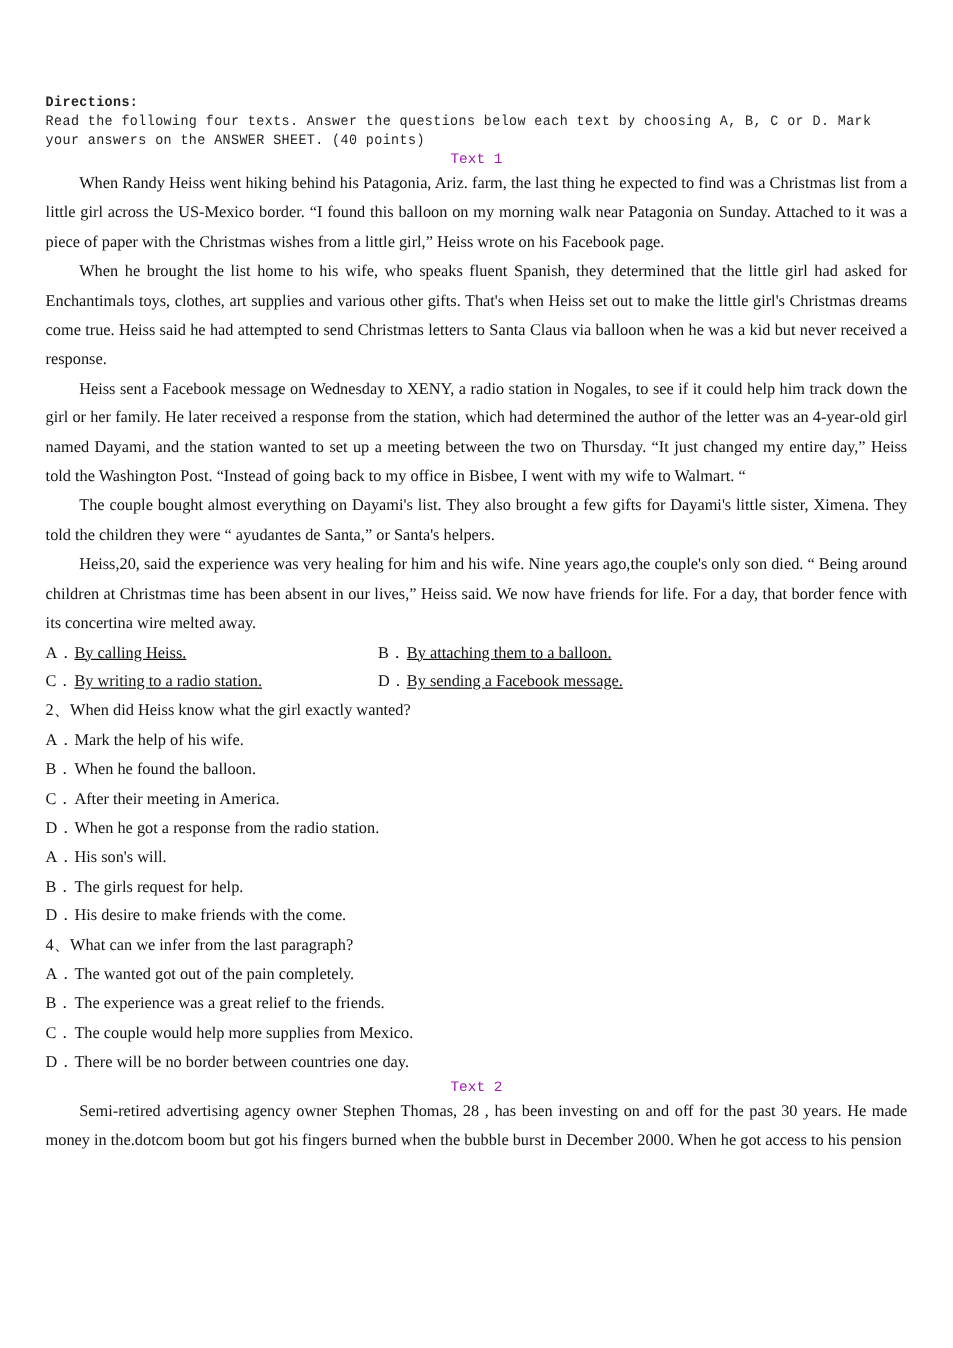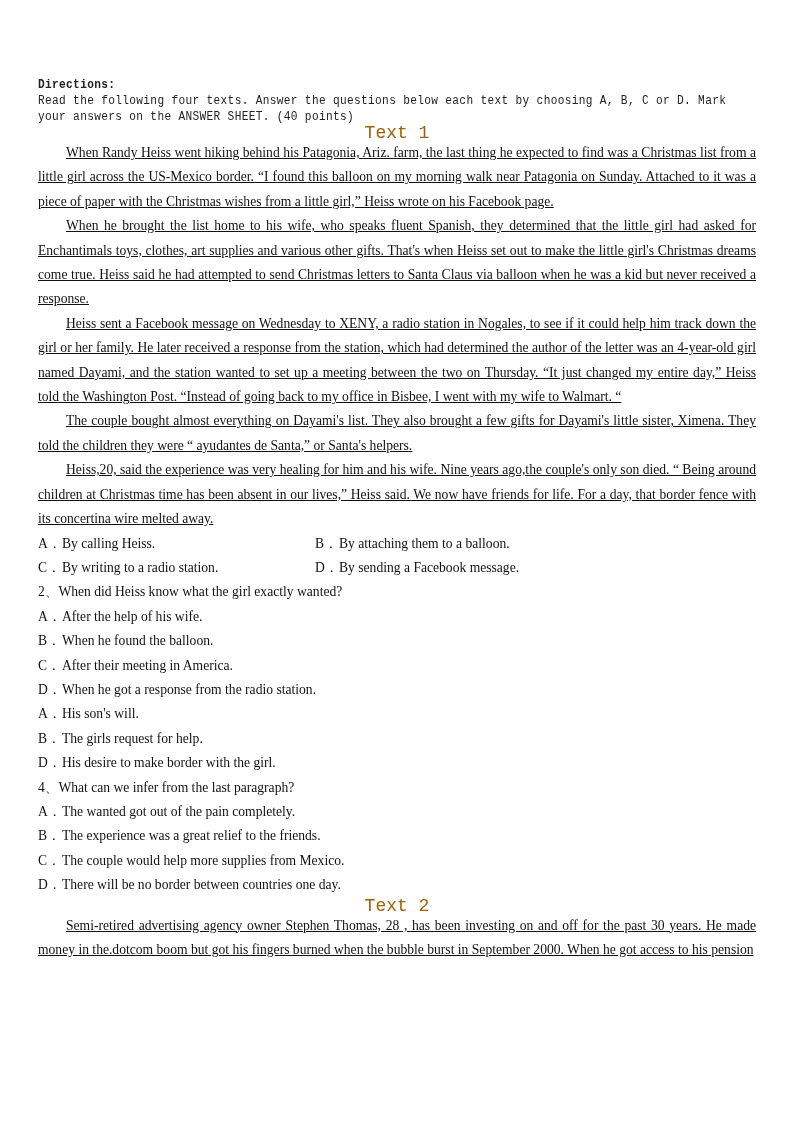--- a/index.html
+++ b/index.html
@@ -1,26 +1,26 @@
 <!DOCTYPE html>
 <html><head>
 <meta charset="utf-8">
 <style>
   html, body { margin: 0; padding: 0; background: #ffffff; }
   body { width: 794px; height: 1123px; position: relative; overflow: hidden; color: #111; }
   .page { position: absolute; left: 38px; top: 77px; width: 718px; }
   .mono { font-family: "Liberation Mono", "DejaVu Sans Mono", monospace; font-size: 12px; line-height: 16px; letter-spacing: 0.35px; color: #222; transform: scaleX(0.93); transform-origin: left; white-space: nowrap; }
   .mono.bold { font-weight: bold; }
-  .text-title { font-family: "Liberation Mono", "DejaVu Sans Mono", monospace; font-size: 18px; text-align: center; line-height: 16px; color: #a16207; }
+  .text-title { font-family: "Liberation Mono", "DejaVu Sans Mono", monospace; font-size: 12px; text-align: center; line-height: 16px; color: #a21caf; }
   .serif { font-family: "Liberation Serif", "DejaVu Serif", serif; font-size: 13.6px; line-height: 24.4px; text-align: justify; }
-  .para { text-indent: 28px; margin: 0; text-decoration: underline; }
+  .para { text-indent: 28px; margin: 0; }
   .q { margin: 0; white-space: nowrap; }
   .opt { margin: 0; white-space: nowrap; }
   .opt-row { display: flex; }
-  .opt-row .opt { width: 277px; }
+  .opt-row .opt { width: 277px; text-decoration: underline; }
   .letter { display: inline-block; width: 24px; }
 </style>
 </head>
 <body>
 
 <div class="page">
 
   <div class="mono bold">Directions:</div>
   <div class="mono">Read the following four texts. Answer the questions below each text by choosing A, B, C or D. Mark</div>
   <div class="mono">your answers on the ANSWER SHEET. (40 points)</div>
@@ -40,40 +40,40 @@
         <p class="opt"><span class="letter">B．</span><span>By attaching them to a balloon.</span></p>
       </div>
       <div class="opt-row">
         <p class="opt"><span class="letter">C．</span><span>By writing to a radio station.</span></p>
         <p class="opt"><span class="letter">D．</span><span>By sending a Facebook message.</span></p>
       </div>
     </div>
 
     <div>
       <p class="q"><span>2、</span><span>When did Heiss know what the girl exactly wanted?</span></p>
-      <p class="opt"><span class="letter">A．</span><span>After the help of his wife.</span></p>
+      <p class="opt"><span class="letter">A．</span><span>Mark the help of his wife.</span></p>
       <p class="opt"><span class="letter">B．</span><span>When he found the balloon.</span></p>
       <p class="opt"><span class="letter">C．</span><span>After their meeting in America.</span></p>
       <p class="opt"><span class="letter">D．</span><span>When he got a response from the radio station.</span></p>
     </div>
 
     <div>
       <p class="opt"><span class="letter">A．</span><span>His son's will.</span></p>
       <p class="opt"><span class="letter">B．</span><span>The girls request for help.</span></p>
-      <p class="opt"><span class="letter">D．</span><span>His desire to make border with the girl.</span></p>
+      <p class="opt"><span class="letter">D．</span><span>His desire to make friends with the come.</span></p>
     </div>
 
     <div>
       <p class="q"><span>4、</span><span>What can we infer from the last paragraph?</span></p>
       <p class="opt"><span class="letter">A．</span><span>The wanted got out of the pain completely.</span></p>
       <p class="opt"><span class="letter">B．</span><span>The experience was a great relief to the friends.</span></p>
       <p class="opt"><span class="letter">C．</span><span>The couple would help more supplies from Mexico.</span></p>
       <p class="opt"><span class="letter">D．</span><span>There will be no border between countries one day.</span></p>
     </div>
   </div>
 
   <div class="text-title">Text 2</div>
 
   <div class="serif">
-    <p class="para">Semi-retired advertising agency owner Stephen Thomas, 28 , has been investing on and off for the past 30 years. He made money in the.dotcom boom but got his fingers burned when the bubble burst in September 2000. When he got access to his pension</p>
+    <p class="para">Semi-retired advertising agency owner Stephen Thomas, 28 , has been investing on and off for the past 30 years. He made money in the.dotcom boom but got his fingers burned when the bubble burst in December 2000. When he got access to his pension</p>
   </div>
 
 </div>
 
 </body></html>

